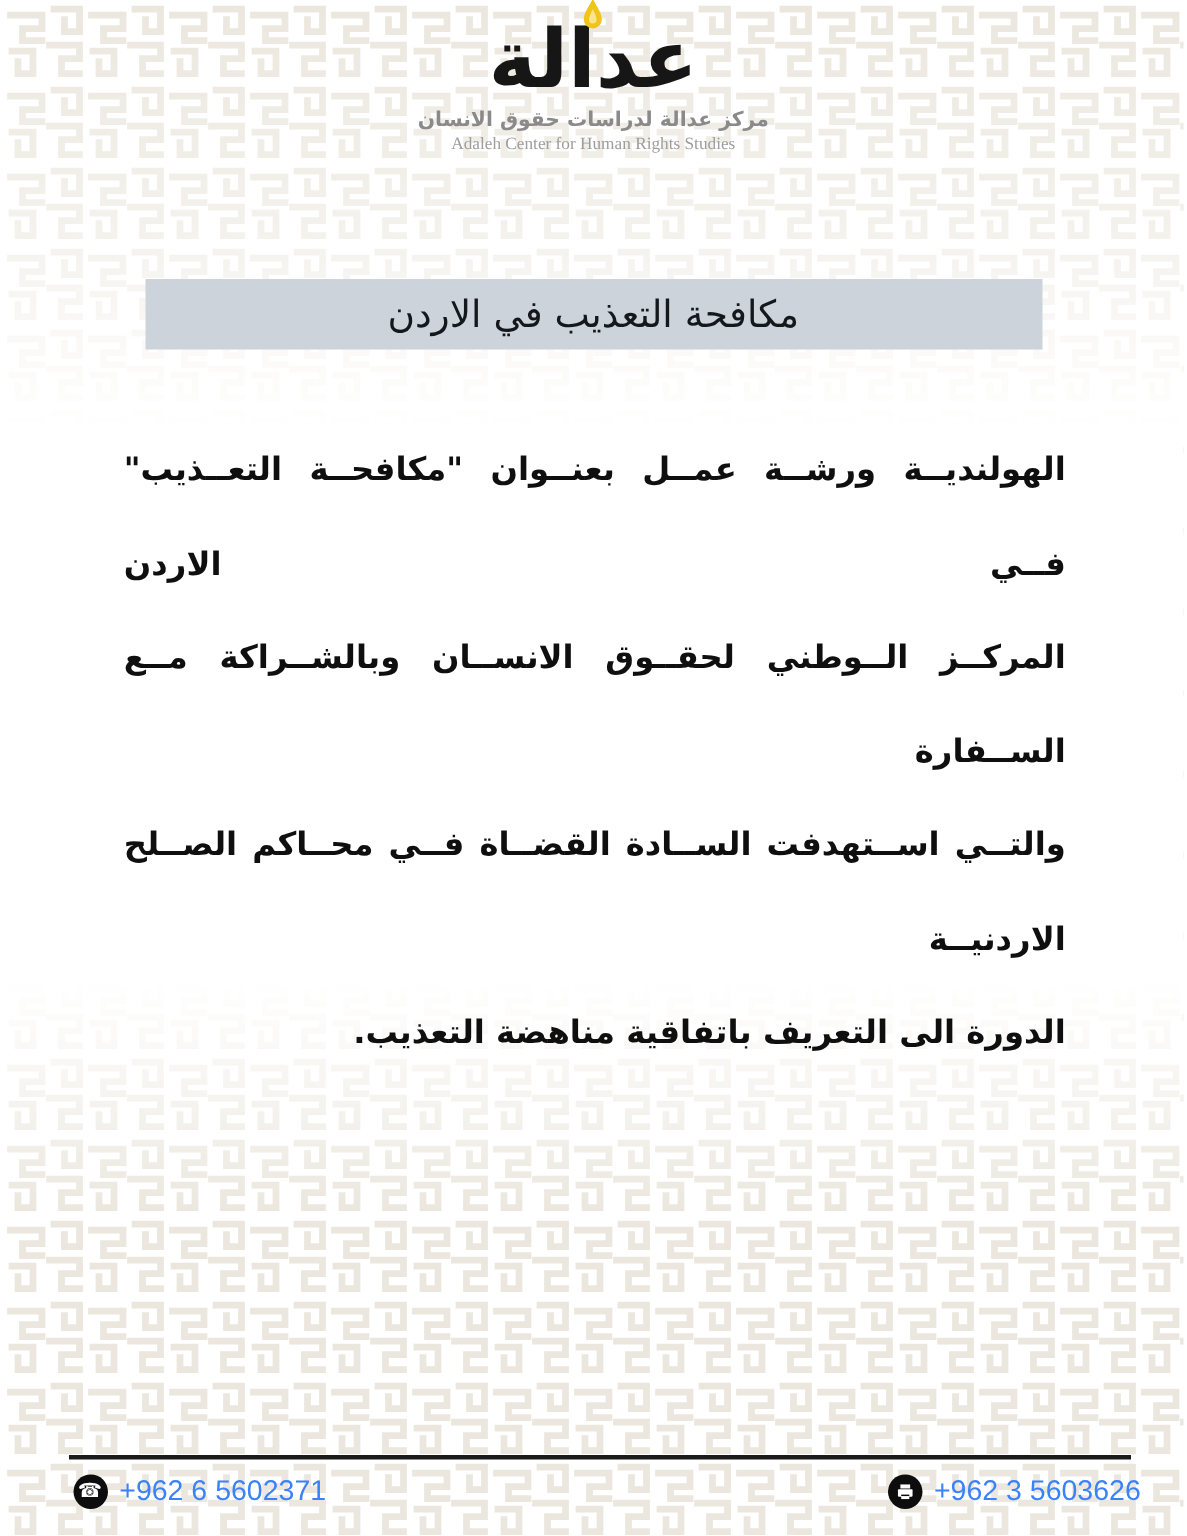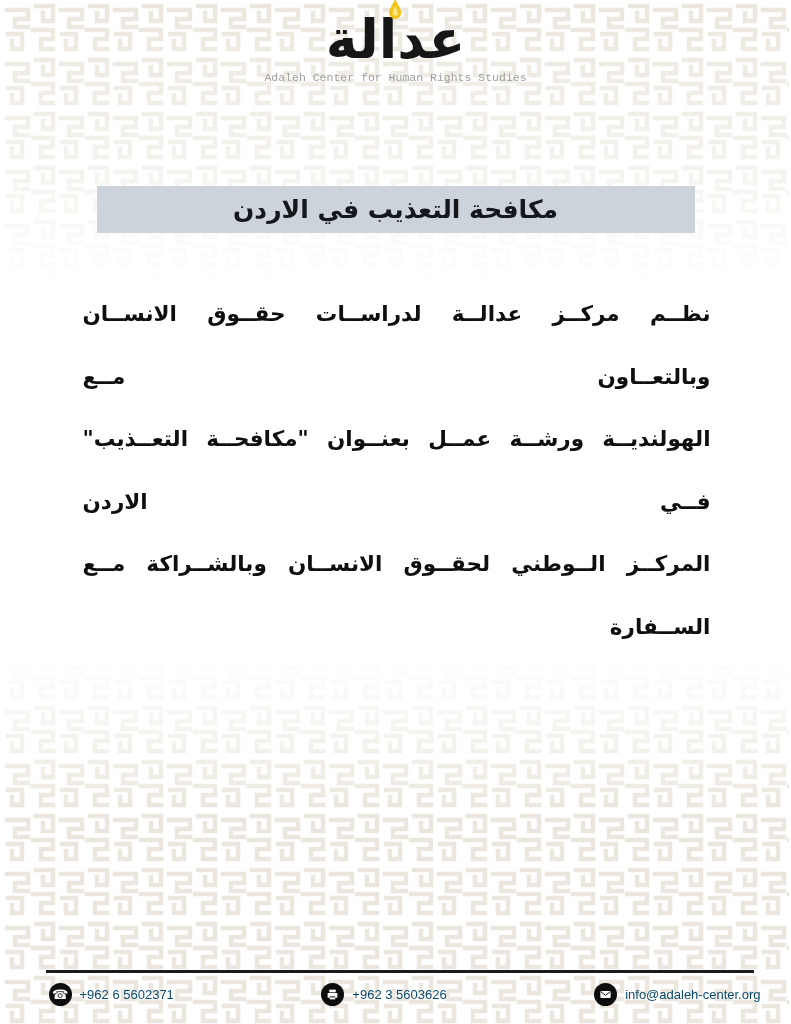--- a/index.html
+++ b/index.html
@@ -25,29 +25,29 @@
   }
   
   .logo{position:absolute;top:12px;left:0;right:0;text-align:center;z-index:3;}
   .logo-word-wrap{position:relative;display:inline-block;}
   .logo-word{
     direction:rtl;font-size:54px;font-weight:bold;color:#161616;line-height:1.05;
     font-family:"DejaVu Sans",sans-serif;letter-spacing:0;
   }
   .candle{position:absolute;top:-14px;left:50%;transform:translateX(-54%);}
   .logo-sub-ar{direction:rtl;margin-top:3px;font-size:13.5px;color:#8a8a8a;font-weight:bold;}
-  .logo-sub-en{margin-top:2px;font-size:11.5px;color:#9d9d9d;font-family:Liberation Mono, monospace;}
+  .logo-sub-en{margin-top:2px;font-size:11.5px;color:#9d9d9d;font-family:Liberation Serif, serif;}
   
   .title-bar{
     position:absolute;top:186px;left:94px;right:94px;height:47px;z-index:3;
     background:var(--title-bar-bg,#cdd3da);
     display:flex;align-items:center;justify-content:center;
   }
   .title-bar .title-text{
-    direction:rtl;font-size:25px;font-weight:bold;color:#14171b;
+    direction:rtl;font-size:25px;font-weight:normal;color:#14171b;
   }
   
   .body-text{position:absolute;top:283px;left:80px;right:78px;direction:rtl;z-index:3;}
   .body-line{
     margin:0;font-size:21.5px;font-weight:bold;color:#0f0f0f;line-height:62.5px;
     text-align:justify;text-align-last:justify;-moz-text-align-last:justify;
     white-space:normal;
   }
   .body-line.last{text-align:right;text-align-last:right;-moz-text-align-last:right;}
   
@@ -55,21 +55,21 @@
   .contacts{
     position:absolute;top:983px;left:46px;right:28px;z-index:3;
     display:flex;justify-content:space-between;align-items:center;
   }
   .contact{display:flex;align-items:center;gap:8px;}
   .cicon{
     width:23px;height:23px;border-radius:50%;background:var(--icon-bg,#0d0d0d);
     display:flex;align-items:center;justify-content:center;flex:0 0 auto;
     color:#ffffff;font-size:13px;line-height:1;font-family:"DejaVu Sans",sans-serif;
   }
-  .ctext{font-size:13px;color:#0c4a6e;font-family:"Liberation Sans",sans-serif;}
+  .ctext{font-size:19px;color:#3b82f6;font-family:"Liberation Sans",sans-serif;}
 </style>
 </head>
 <body>
 
 <div class="page">
 
   <svg class="bg-pattern" width="791" height="1024" viewBox="0 0 791 1024" aria-hidden="true">
     <defs>
       <g id="kufic-motif" class="motif">
         <path d="M4 10 h21 v9 h-13 v8 h13"></path>
@@ -369,31 +369,33 @@
   <div class="bg-fade"></div>
 
   <header class="logo">
     <div class="logo-word-wrap">
       <svg class="candle" width="20" height="24" viewBox="0 0 20 24" aria-hidden="true">
         <path d="M10 1 C7.5 6.5 4 10.5 4 15 a6 6 0 0 0 12 0 C16 10.5 12.5 6.5 10 1 Z" fill="#f0c419"></path>
         <path d="M10 8 C8.8 10.8 7.5 12.8 7.5 15.2 a2.5 2.5 0 0 0 5 0 C12.5 12.8 11.2 10.8 10 8 Z" fill="#fbe48a"></path>
       </svg>
       <div class="logo-word">عدالة</div>
     </div>
+    <div class="logo-sub-ar">مركز عدالة لدراسات حقوق الانسان</div>
     <div class="logo-sub-en">Adaleh Center for Human Rights Studies</div>
   </header>
 
   <div class="title-bar">
     <span class="title-text">مكافحة التعذيب في الاردن</span>
   </div>
 
   <main class="body-text">
-    <p class="body-line">نظــم مركــز عدالــة لدراســات حقــوق الانســان  وبالتعــاون مــع</p>
     <p class="body-line">الهولنديــة ورشــة عمــل  بعنــوان "مكافحــة التعــذيب"  فــي الاردن</p>
     <p class="body-line">المركــز الــوطني لحقــوق الانســان وبالشــراكة مــع الســفارة</p>
+    <p class="body-line">والتــي اســتهدفت الســادة القضــاة فــي محــاكم الصــلح الاردنيــة</p>
+    <p class="body-line last">الدورة الى التعريف باتفاقية مناهضة التعذيب.</p>
   </main>
 
   <footer>
     <div class="footer-rule"></div>
     <div class="contacts">
 
       <div class="contact">
         <span class="cicon">☎</span>
         <span class="ctext">+962 6 5602371</span>
       </div>
@@ -403,27 +405,18 @@
           <svg width="13" height="13" viewBox="0 0 24 24" aria-hidden="true">
             <rect x="6" y="3" width="12" height="5" fill="#fff"></rect>
             <rect x="3" y="9" width="18" height="9" rx="1" fill="#fff"></rect>
             <rect x="7" y="14" width="10" height="7" fill="#fff"></rect>
             <rect x="7" y="15.5" width="10" height="1.8" fill="#0d0d0d"></rect>
           </svg>
         </span>
         <span class="ctext">+962 3 5603626</span>
       </div>
 
-      <div class="contact">
-        <span class="cicon">
-          <svg width="13" height="13" viewBox="0 0 24 24" aria-hidden="true">
-            <rect x="2.5" y="5.5" width="19" height="13" rx="1.8" fill="#fff"></rect>
-            <path d="M3.5 7 L12 13.5 L20.5 7" fill="none" stroke="#0d0d0d" stroke-width="1.8"></path>
-          </svg>
-        </span>
-        <span class="ctext">info@adaleh-center.org</span>
-      </div>
 
 
     </div>
   </footer>
 
 </div>
 
 </body></html>

